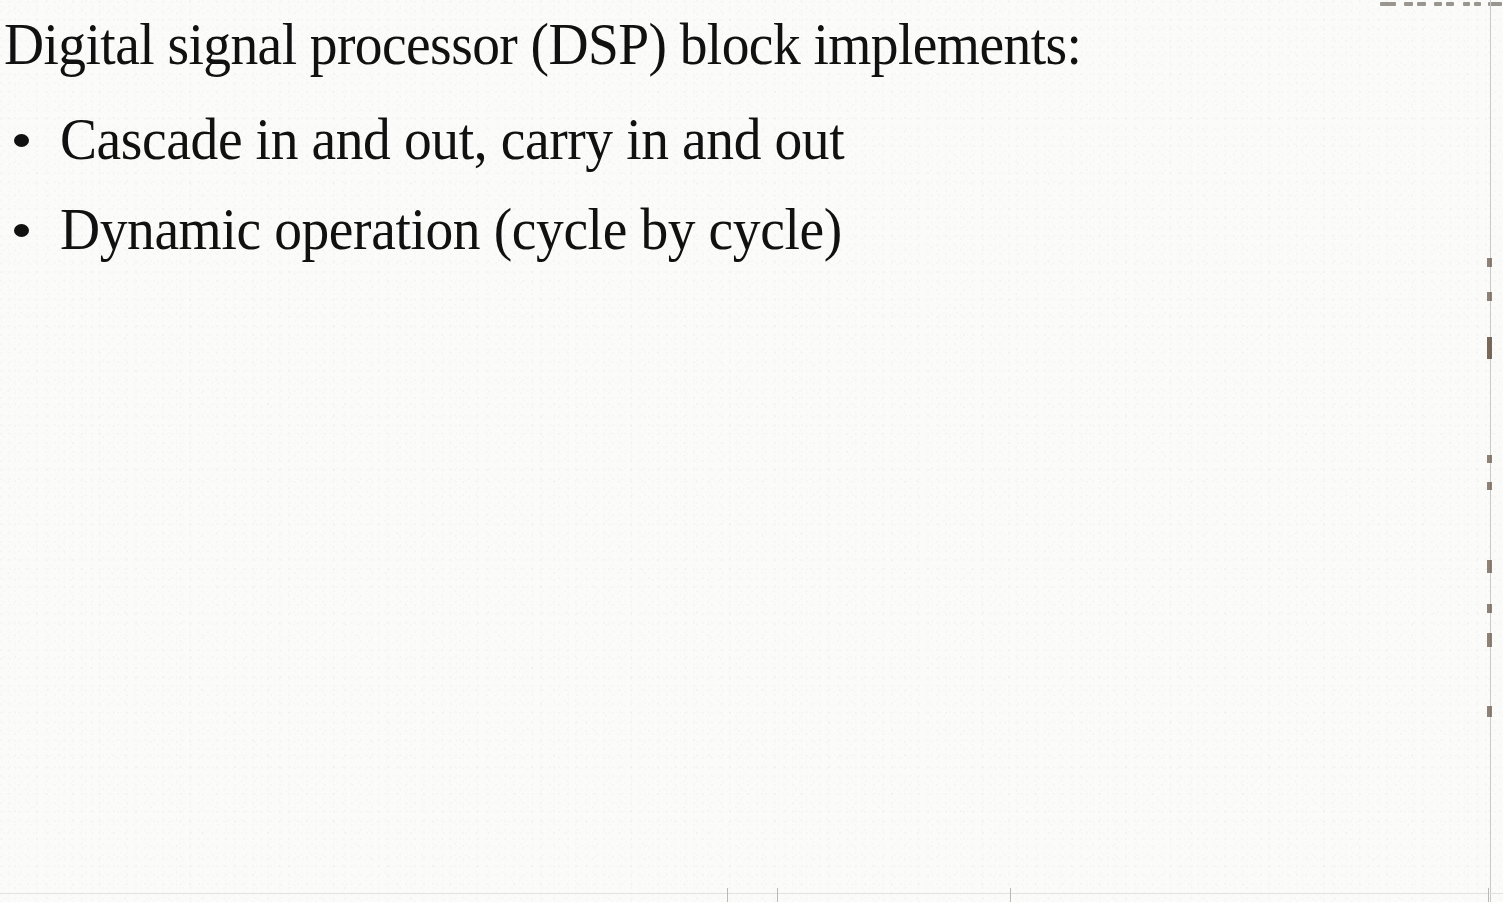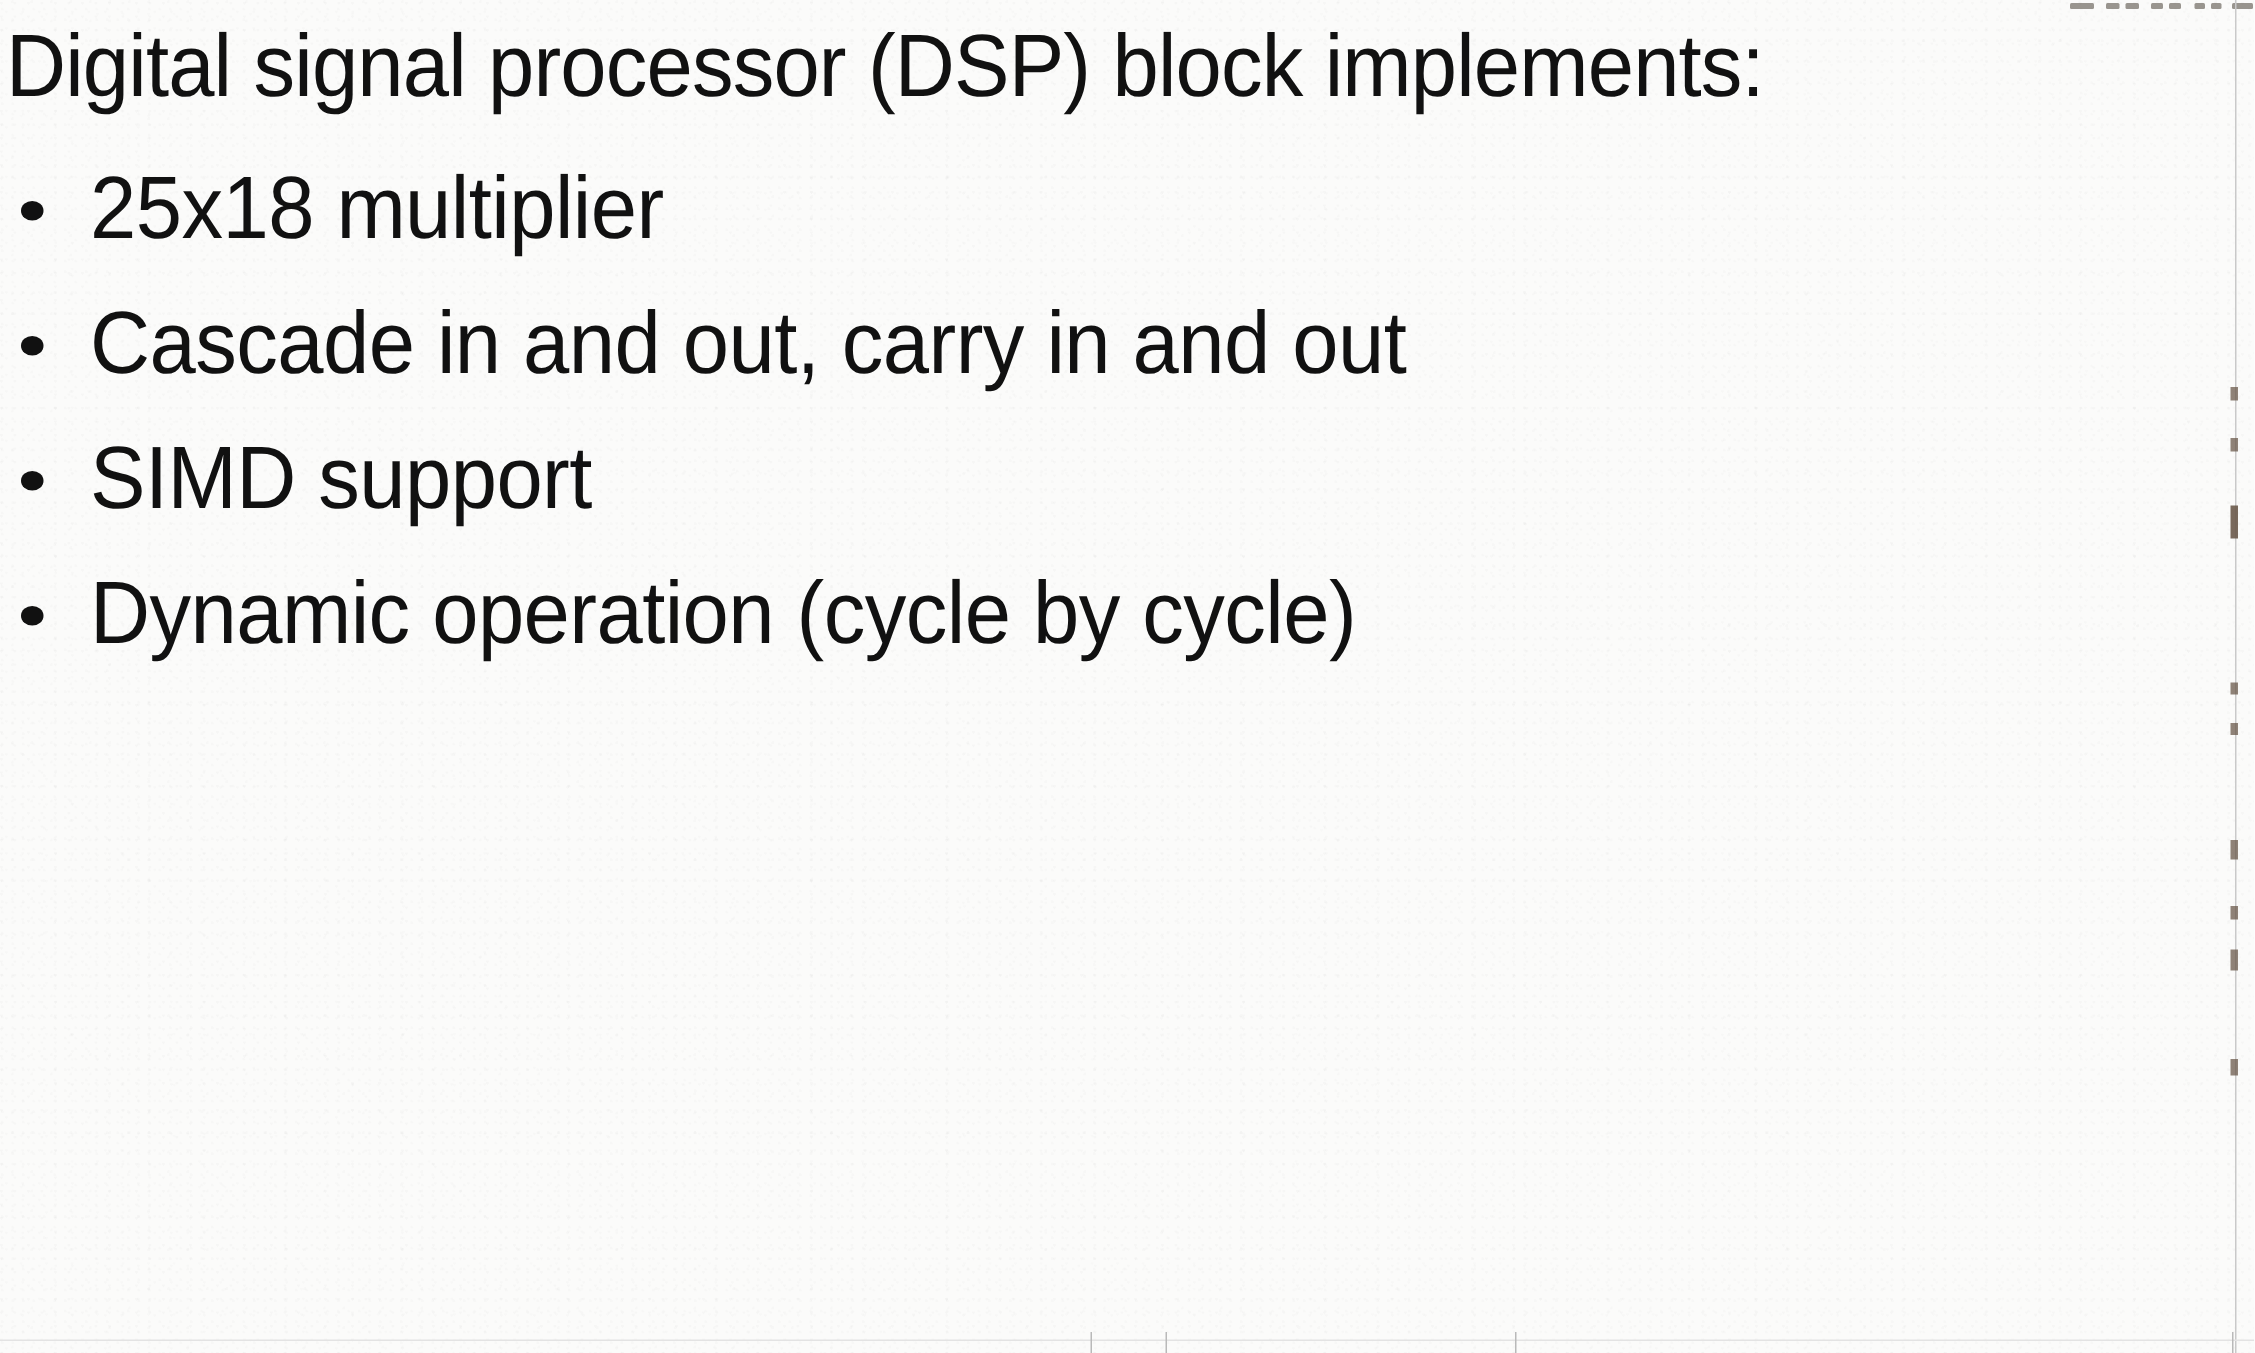--- a/index.html
+++ b/index.html
@@ -14,20 +14,21 @@
     overflow: hidden;
     font-family: "Liberation Sans", "DejaVu Sans", sans-serif;
   }
 
   #slide {
     position: relative;
     width: 1503px;
     height: 902px;
     background: #fbfbfa;
     overflow: hidden;
+    font-family: Liberation Serif, serif;
   }
 
   
   #grain {
     position: absolute;
     inset: 0;
     pointer-events: none;
     background-image:
       radial-gradient(circle at 12% 22%, rgba(0,0,0,0.022) 0 1px, transparent 1px),
       radial-gradient(circle at 63% 8%,  rgba(0,0,0,0.018) 0 1px, transparent 1px),
@@ -149,37 +150,29 @@
 <body>
 
 <div id="slide">
 
   <div id="grain"></div>
 
   <div id="heading">Digital signal processor (DSP) block implements:</div>
 
   <ul id="bullets">
 
-    <li class="bullet-row">
-      <span class="bullet-dot"></span>
-      <span class="bullet-text">25x18 multiplier</span>
-    </li>
 
 
 
     <li class="bullet-row">
       <span class="bullet-dot"></span>
       <span class="bullet-text">Cascade in and out, carry in and out</span>
     </li>
 
 
-    <li class="bullet-row">
-      <span class="bullet-dot"></span>
-      <span class="bullet-text">SIMD support</span>
-    </li>
 
 
 
     <li class="bullet-row">
       <span class="bullet-dot"></span>
       <span class="bullet-text">Dynamic operation (cycle by cycle)</span>
     </li>
 
   </ul>
 

